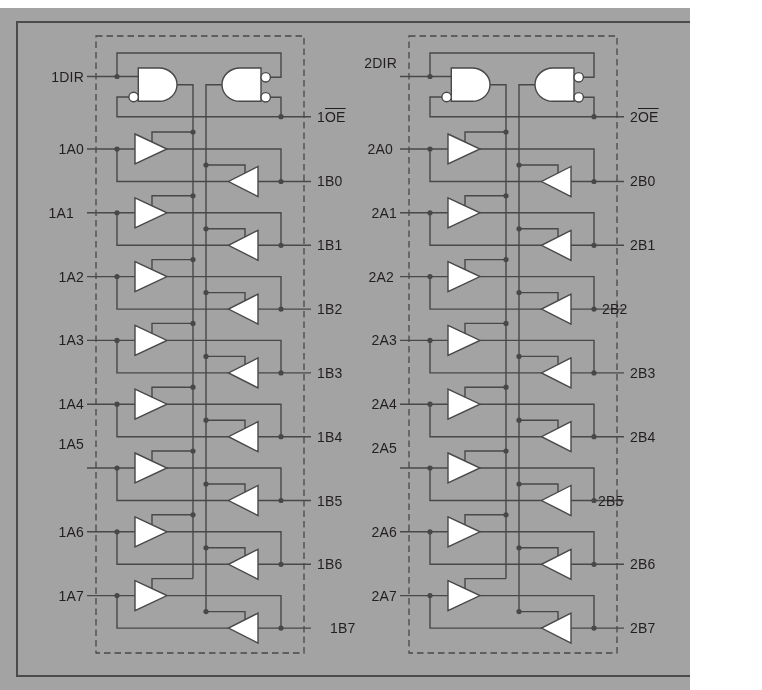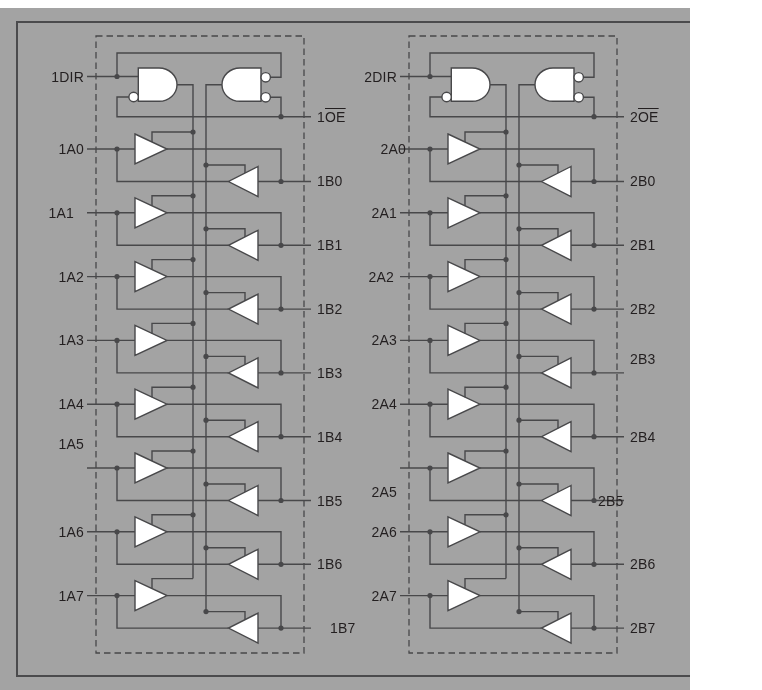--- a/index.html
+++ b/index.html
@@ -281,32 +281,32 @@
   <div class="lbl col-b" style="left:317px;top:109px"><span>1</span><span class="ovl">OE</span></div>
   <div class="lbl col-b" style="left:317px;top:173px">1B0</div>
   <div class="lbl col-b" style="left:317px;top:237px">1B1</div>
   <div class="lbl col-b" style="left:317px;top:301px">1B2</div>
   <div class="lbl col-b" style="left:317px;top:365px">1B3</div>
   <div class="lbl col-b" style="left:317px;top:429px">1B4</div>
   <div class="lbl col-b" style="left:317px;top:493px">1B5</div>
   <div class="lbl col-b" style="left:317px;top:556px">1B6</div>
   <div class="lbl col-b" style="left:330px;top:620px">1B7</div>
 
-  <div class="lbl col-a" style="left:331px;top:69px">2DIR</div>
-  <div class="lbl col-a" style="left:340px;top:141px">2A0</div>
+  <div class="lbl col-a" style="left:331px;top:55px">2DIR</div>
+  <div class="lbl col-a" style="left:327px;top:141px">2A0</div>
   <div class="lbl col-a" style="left:331px;top:205px">2A1</div>
   <div class="lbl col-a" style="left:328px;top:269px">2A2</div>
   <div class="lbl col-a" style="left:331px;top:332px">2A3</div>
   <div class="lbl col-a" style="left:331px;top:396px">2A4</div>
-  <div class="lbl col-a" style="left:331px;top:484px">2A5</div>
+  <div class="lbl col-a" style="left:331px;top:440px">2A5</div>
   <div class="lbl col-a" style="left:331px;top:524px">2A6</div>
   <div class="lbl col-a" style="left:331px;top:588px">2A7</div>
 
   <div class="lbl col-b" style="left:630px;top:109px"><span>2</span><span class="ovl">OE</span></div>
   <div class="lbl col-b" style="left:630px;top:173px">2B0</div>
   <div class="lbl col-b" style="left:630px;top:237px">2B1</div>
-  <div class="lbl col-b" style="left:630px;top:301px">2B2</div>
-  <div class="lbl col-b" style="left:630px;top:351px">2B3</div>
+  <div class="lbl col-b" style="left:602px;top:301px">2B2</div>
+  <div class="lbl col-b" style="left:630px;top:365px">2B3</div>
   <div class="lbl col-b" style="left:630px;top:429px">2B4</div>
   <div class="lbl col-b" style="left:598px;top:493px">2B5</div>
   <div class="lbl col-b" style="left:630px;top:556px">2B6</div>
   <div class="lbl col-b" style="left:630px;top:620px">2B7</div>
 </div>
 
 </body></html>

